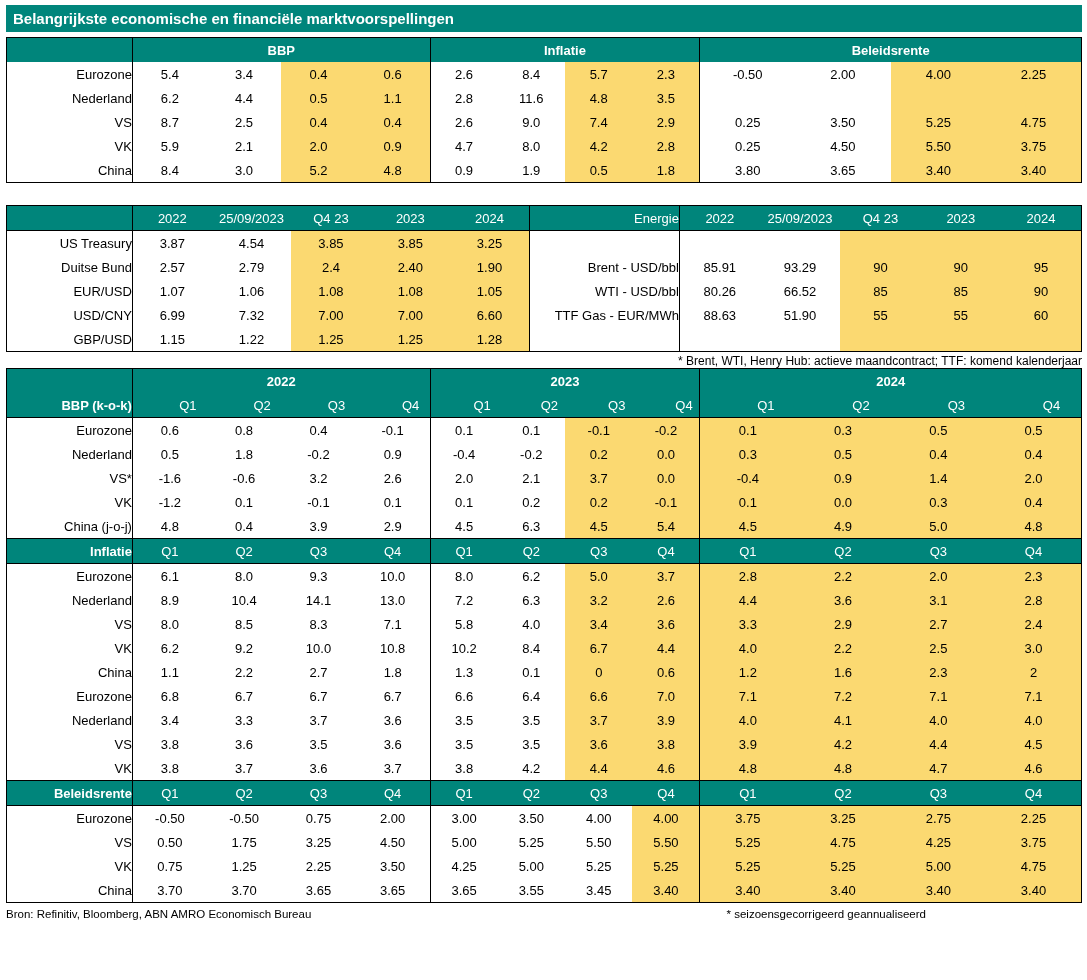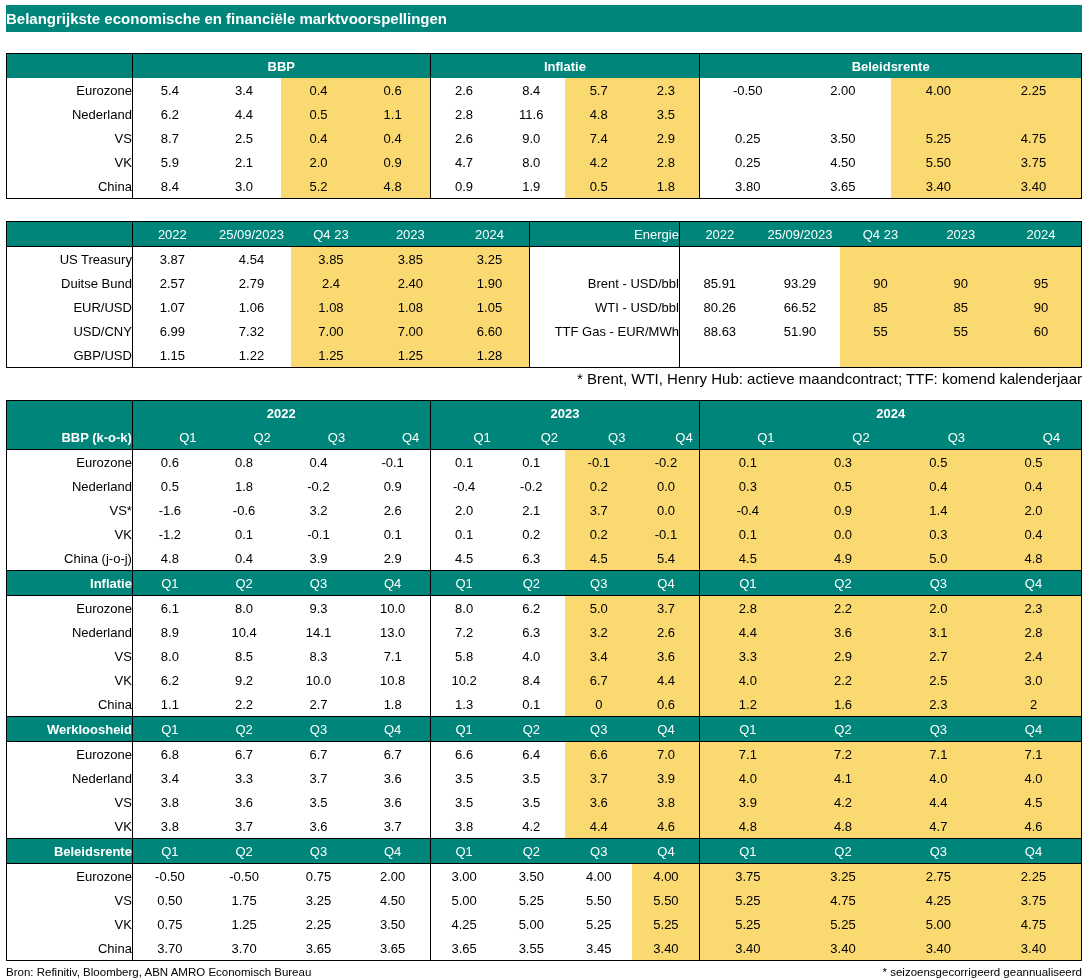--- a/index.html
+++ b/index.html
@@ -1,38 +1,38 @@
 <!DOCTYPE html>
 <html><head>
 <meta charset="utf-8">
 <style>
   html,body { margin:0; padding:0; background:#fff; }
   body { width:1087px; height:980px; font-family:"Liberation Sans", sans-serif; color:#000; }
   .page { box-sizing:border-box; width:1087px; height:980px; padding:5px 5px 0 6px; }
   .title-bar { width:1076px; height:27px; line-height:27px; background:#00857B; color:#fff;
-               font-weight:bold; font-size:15px; box-sizing:border-box; }
+               font-weight:bold; font-size:15px; padding-left:7px; box-sizing:border-box; }
   table { border-collapse:collapse; table-layout:fixed; border:1.5px solid #000; }
   td { height:24px; font-size:13px; text-align:center; white-space:nowrap; overflow:hidden; padding:0; }
   .lbl { text-align:right; padding-left:5px; }
   tr.th td { background:#00857B; color:#fff; }
   .b { font-weight:bold; }
   .y { background:#FBD971; }
   .gl { border-left:1px solid #000; }
   .bb { border-bottom:1px solid #000; }
   tr.sec td { border-top:1px solid #000; border-bottom:1px solid #000; }
   tr.secf td { border-bottom:1px solid #000;padding-left:36px; }
-  .t1 { margin-top:21px; }
+  .t1 { margin-top:5px; }
   .t2 { margin-top:22px; }
   .t3 { margin-top:2px; }
   
   .ca { width:126px; } .cb { width:74.5px; } .cc { width:67.5px; } .cd { width:95.5px; }
   
   .ce { width:79.5px; } .cf { width:150px; } .cg { width:80.5px; }
-  .footnote { width:1076px; font-size:15px; text-align:right; margin:2px 0 18px 0; height:12px; }
-  .footer { width:1076px; display:flex; justify-content:space-between; font-size:11.5px; margin-top:5px;gap:12px; }
+  .footnote { width:1076px; font-size:12px; text-align:right; margin:2px 0 2px 0; height:12px; }
+  .footer { width:920px; display:flex; justify-content:space-between; font-size:11.5px; margin-top:5px;gap:12px; }
 </style>
 </head>
 <body>
 
 <div class="page">
 
   <div class="title-bar">
     <span>Belangrijkste economische en financiële marktvoorspellingen</span>
   </div>
 
@@ -441,35 +441,20 @@
       <td class="gl">1.3</td>
       <td>0.1</td>
       <td class="y">0</td>
       <td class="y">0.6</td>
       <td class="gl y">1.2</td>
       <td class="y">1.6</td>
       <td class="y">2.3</td>
       <td class="y">2</td>
     </tr>
 
-    <tr class="th sec">
-      <td class="lbl b">Werkloosheid</td>
-      <td class="gl">Q1</td>
-      <td>Q2</td>
-      <td>Q3</td>
-      <td>Q4</td>
-      <td class="gl">Q1</td>
-      <td>Q2</td>
-      <td>Q3</td>
-      <td>Q4</td>
-      <td class="gl">Q1</td>
-      <td>Q2</td>
-      <td>Q3</td>
-      <td>Q4</td>
-    </tr>
     <tr>
       <td class="lbl">Eurozone</td>
       <td class="gl">6.8</td>
       <td>6.7</td>
       <td>6.7</td>
       <td>6.7</td>
       <td class="gl">6.6</td>
       <td>6.4</td>
       <td class="y">6.6</td>
       <td class="y">7.0</td>

